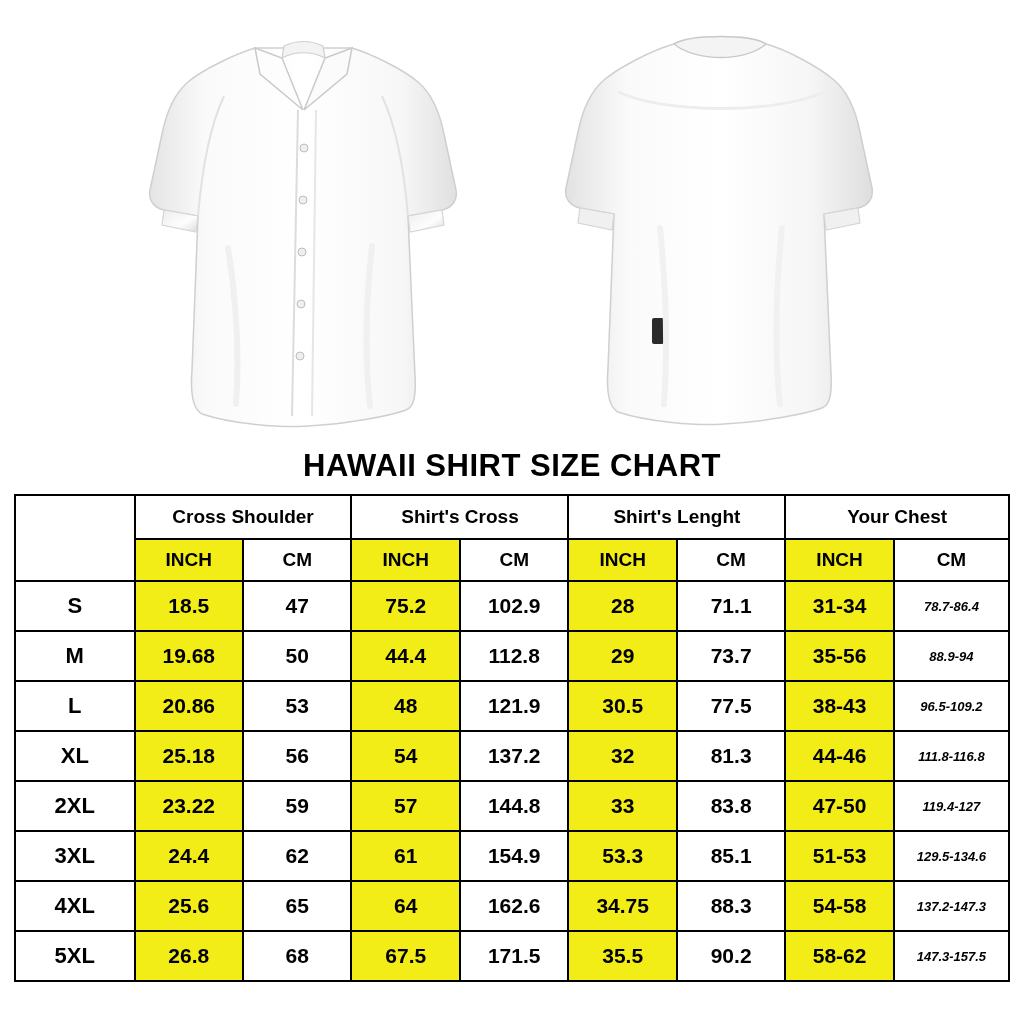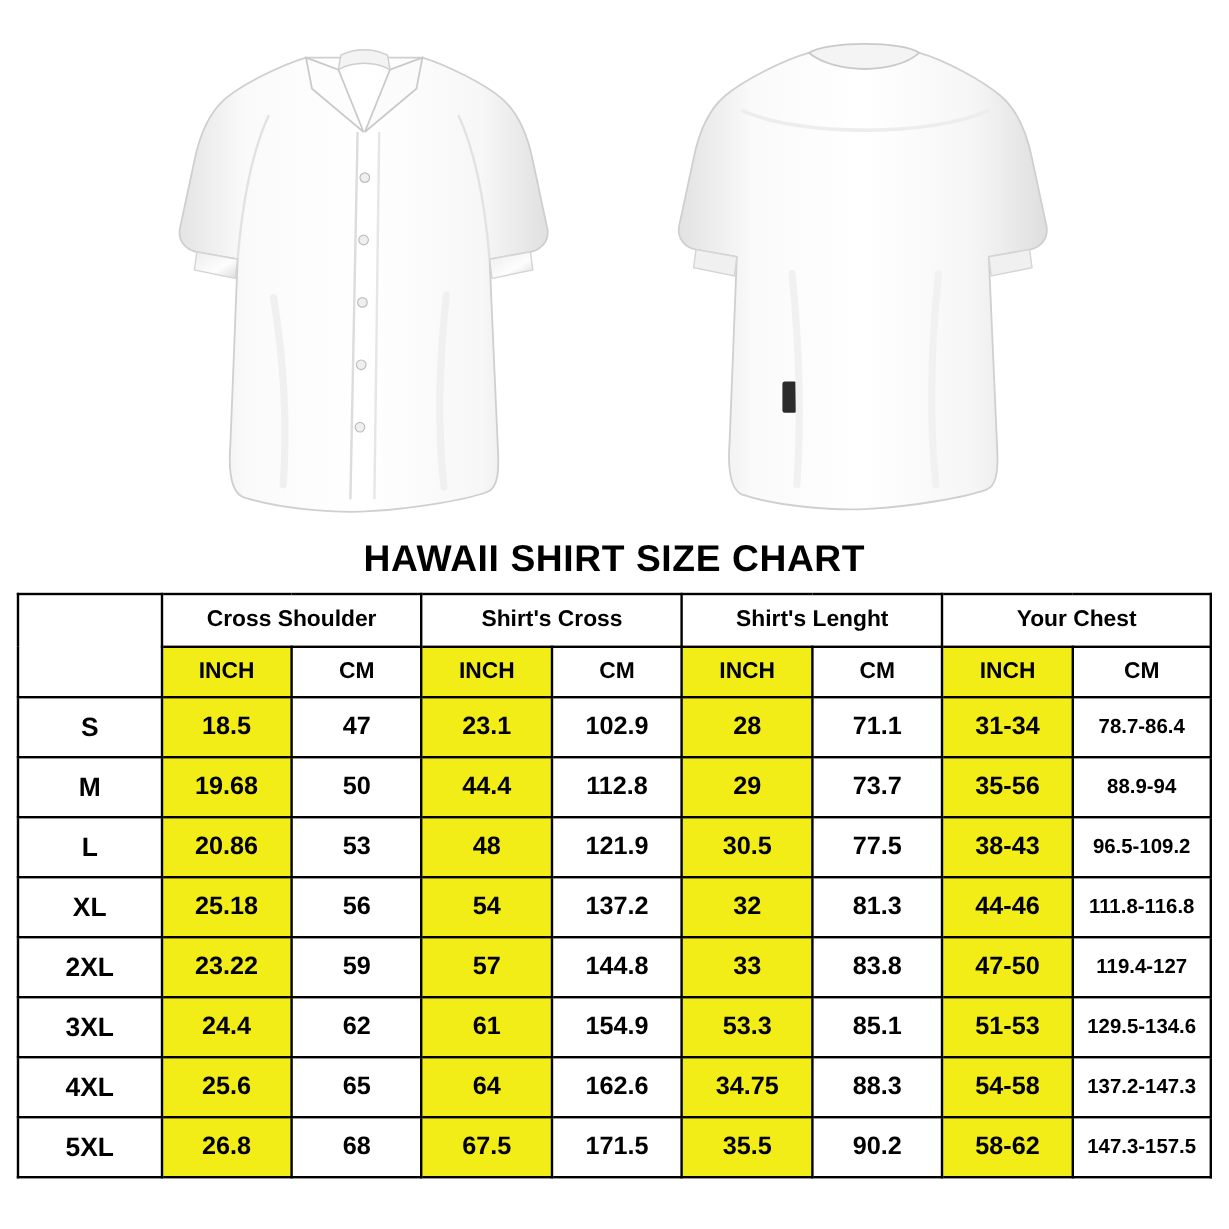--- a/index.html
+++ b/index.html
@@ -87,22 +87,23 @@
   .row-label {
     font-size: 22px;
     font-weight: bold;
   }
   tbody tr { height: 50px; }
   td.val {
     font-size: 21px;
     font-weight: bold;
   }
   td.val.small {
-    font-size: 17px;
-    font-weight: bold;
+    font-size: 13px;
+    font-weight: bold;
+    font-style: italic;
   }
   .col-size  { width: 108px; }
   .col-inch  { width: 98px; }
   .col-cm    { width: 98px; }
   .col-cm-wide { width: 104px; }
 </style>
 </head>
 <body>
 
 <div class="page">
@@ -212,21 +213,21 @@
           <th class="unit-head">CM</th>
           <th class="unit-head hl">INCH</th>
           <th class="unit-head">CM</th>
         </tr>
       </thead>
       <tbody>
         <tr>
           <td class="row-label">S</td>
           <td class="val hl">18.5</td>
           <td class="val">47</td>
-          <td class="val hl">23.1</td>
+          <td class="val hl">75.2</td>
           <td class="val">102.9</td>
           <td class="val hl">28</td>
           <td class="val">71.1</td>
           <td class="val hl">31-34</td>
           <td class="val small">78.7-86.4</td>
         </tr>
         <tr>
           <td class="row-label">M</td>
           <td class="val hl">19.68</td>
           <td class="val">50</td>

